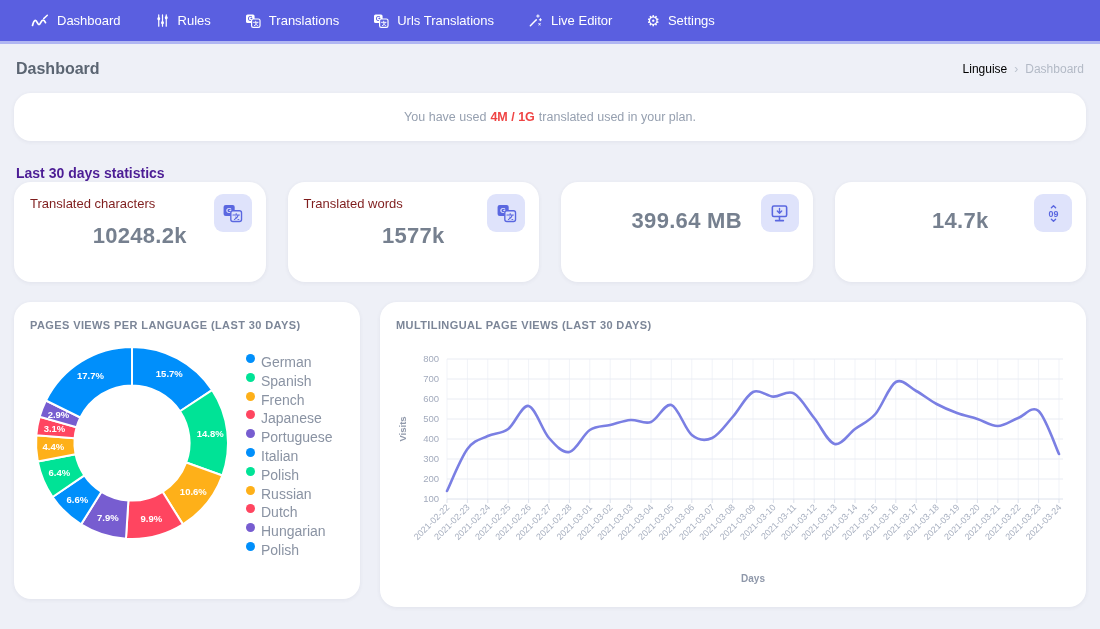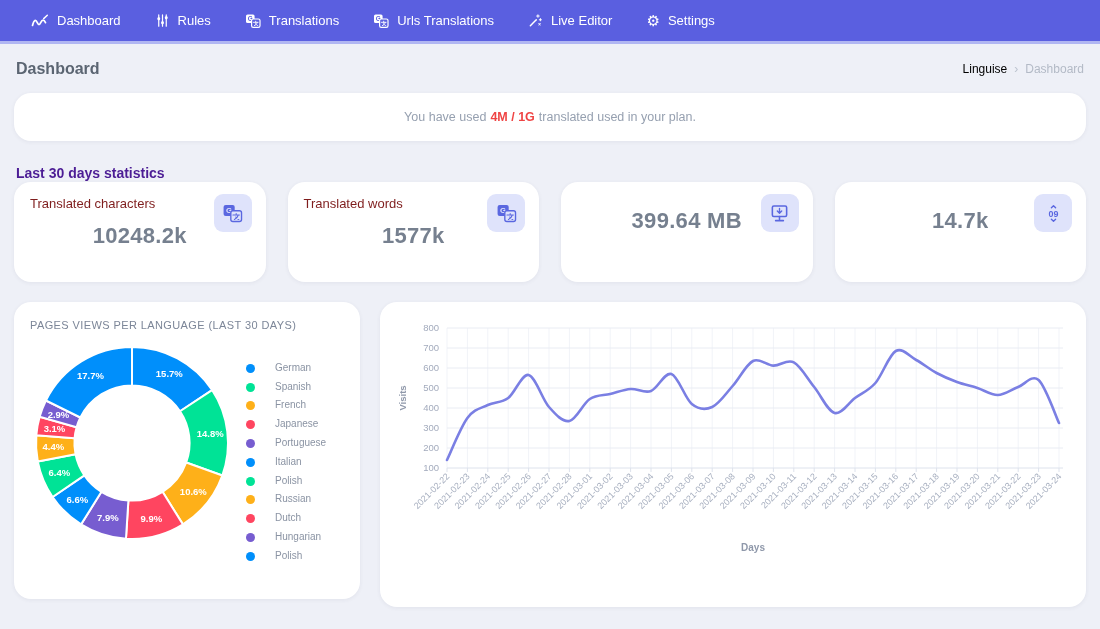--- a/index.html
+++ b/index.html
@@ -37,27 +37,27 @@
   .stats-row{display:flex;gap:22px}
   .stat-card{flex:1;height:100px;padding:14px 16px;box-sizing:border-box;position:relative}
   .stat-label{font-size:13px;color:#7f1d1d}
   .stat-value{text-align:center;font-size:22px;font-weight:bold;color:#76808f;margin-top:12px;letter-spacing:.3px}
   .stat-icon{
     position:absolute;top:12px;right:14px;width:38px;height:38px;border-radius:9px;
     background:#dfe3fb;display:flex;align-items:center;justify-content:center;color:#5a67e0;
   }
   
   .charts-row{display:flex;gap:20px;margin-top:20px;align-items:flex-start}
-  .chart-title{font-size:11px;font-weight:normal;color:#7c8698;letter-spacing:.4px;padding:17px 16px 2px}
+  .chart-title{font-size:11px;font-weight:bold;color:#7c8698;letter-spacing:.4px;padding:17px 16px 2px}
   .donut-card{width:346px;height:297px;box-sizing:border-box;flex:none}
   .donut-wrap{display:flex;padding:8px 8px 0 12px}
   #donut-svg{width:212px;height:204px;flex:none}
   .slice-label{fill:#fff;font-size:9.5px;font-weight:bold;text-anchor:middle}
   .legend{padding-top:13px;padding-left:8px}
-  .legend-item{display:flex;align-items:flex-end;gap:20px;font-size:10px;color:#8a93a3;height:18.8px;cursor:pointer}
+  .legend-item{display:flex;align-items:flex-start;gap:6px;font-size:14px;color:#8a93a3;height:18.8px;cursor:pointer}
   .legend-dot{width:9px;height:9px;border-radius:50%;flex:none}
   .line-card{flex:1;height:305px;box-sizing:border-box}
   #line-svg{display:block;width:676px;height:254px;margin:2px auto 0}
 </style>
 </head>
 <body>
 
 <div class="navbar">
   <a class="nav-item">
     <span class="ic">
@@ -261,20 +261,21 @@
             </div>
             <div class="legend-item">
               <span class="legend-dot" style="background: rgb(0, 143, 251);"></span>
               <span>Polish</span>
             </div>
           </div>
       </div>
     </div>
 
     <div class="card line-card">
+      <div class="chart-title">MULTILINGUAL PAGE VIEWS (LAST 30 DAYS)</div>
       <svg id="line-svg" viewBox="0 0 676 254">
           <line x1="52" x2="52" y1="24" y2="164" stroke="#f1f3f8" stroke-width="1"></line>
           <line x1="72.4" x2="72.4" y1="24" y2="164" stroke="#f1f3f8" stroke-width="1"></line>
           <line x1="92.8" x2="92.8" y1="24" y2="164" stroke="#f1f3f8" stroke-width="1"></line>
           <line x1="113.2" x2="113.2" y1="24" y2="164" stroke="#f1f3f8" stroke-width="1"></line>
           <line x1="133.6" x2="133.6" y1="24" y2="164" stroke="#f1f3f8" stroke-width="1"></line>
           <line x1="154" x2="154" y1="24" y2="164" stroke="#f1f3f8" stroke-width="1"></line>
           <line x1="174.4" x2="174.4" y1="24" y2="164" stroke="#f1f3f8" stroke-width="1"></line>
           <line x1="194.8" x2="194.8" y1="24" y2="164" stroke="#f1f3f8" stroke-width="1"></line>
           <line x1="215.2" x2="215.2" y1="24" y2="164" stroke="#f1f3f8" stroke-width="1"></line>

